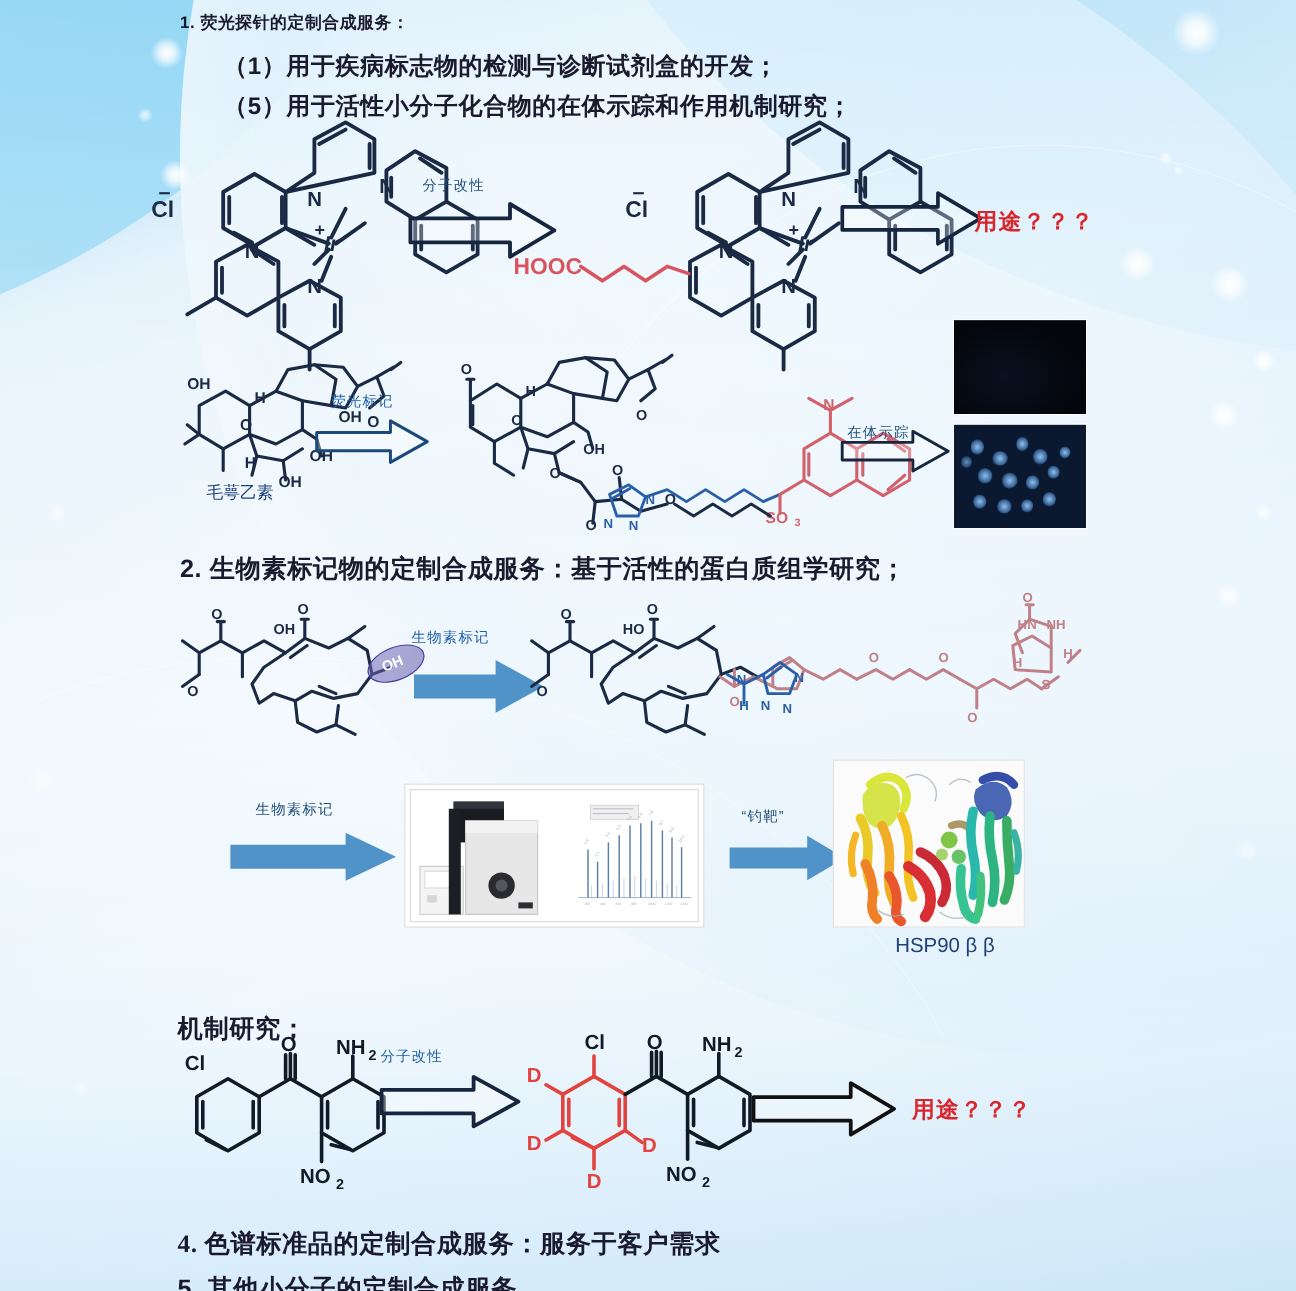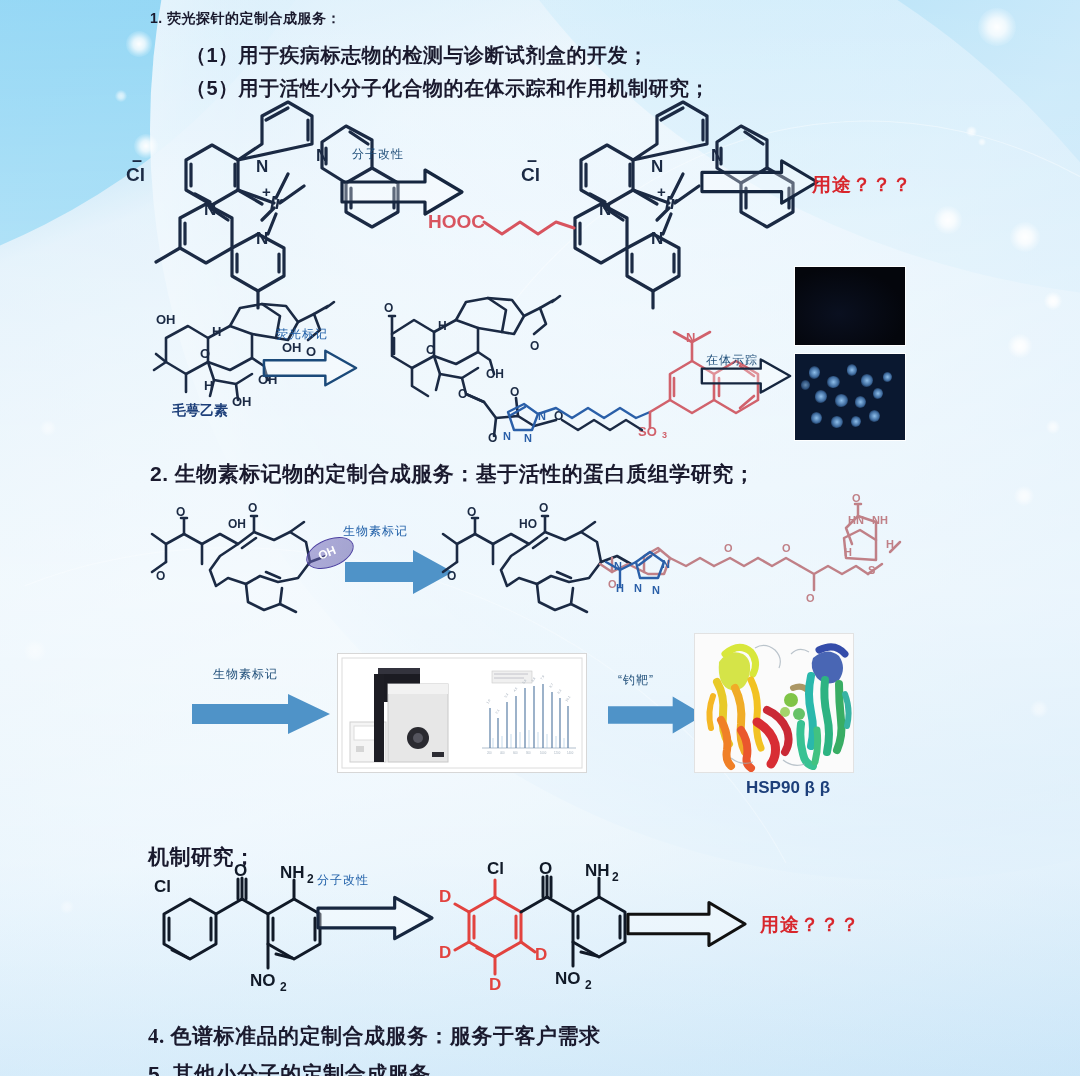--- a/index.html
+++ b/index.html
@@ -78,21 +78,21 @@
   .step-label{
     position:absolute;font-weight:normal;color:#1f4e79;
     font-size:12px;white-space:pre;letter-spacing:1px;
   }
   .step-blue{color:#1f5fa8;}
   .use-label{
     position:absolute;font-weight:bold;color:#d8262c;
     font-size:19px;white-space:pre;letter-spacing:1px;
   }
   .cap{
-    position:absolute;font-weight:bold;color:#1d3f7a;white-space:pre;
+    position:absolute;font-weight:normal;color:#1d3f7a;white-space:pre;
   }
 
   
   .arrow-outline{position:absolute;}
   .arrow-solid{position:absolute;}
 
   
   .photo{position:absolute;background:#fff;box-shadow:0 0 0 1px rgba(255,255,255,.9);}
   .micro-top{
     background:#05070d;

